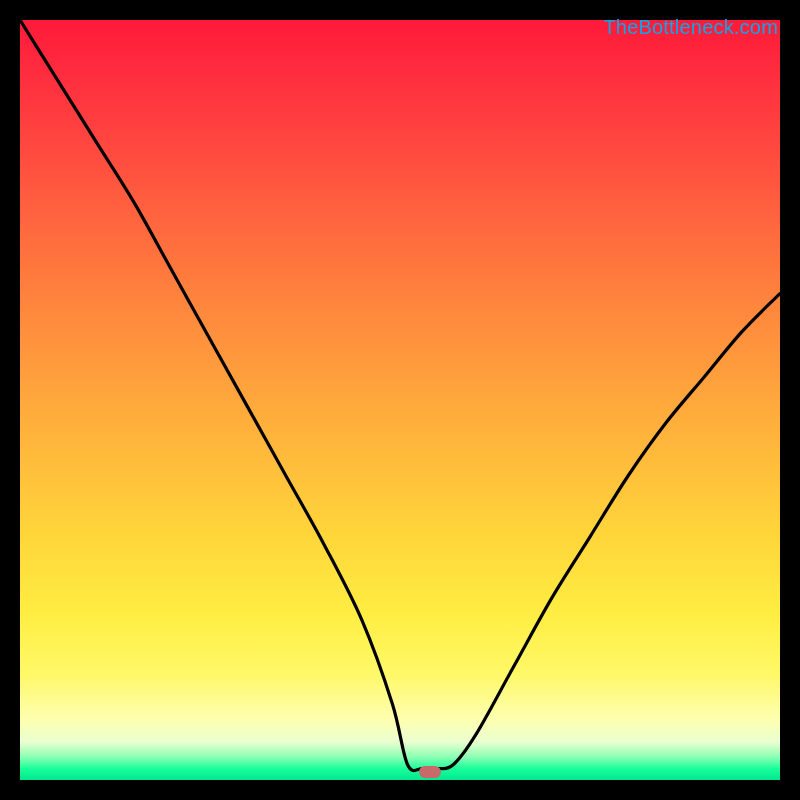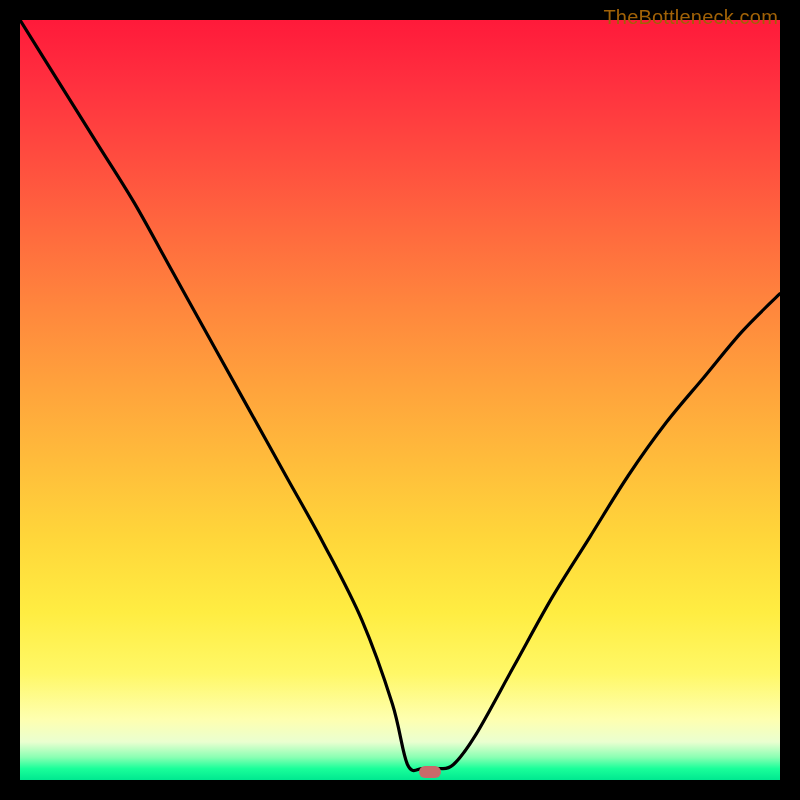--- a/index.html
+++ b/index.html
@@ -57,23 +57,23 @@
     transform: translate(-50%, -50%);
   }
   svg.curve {
     position: absolute;
     inset: 0;
     width: 100%;
     height: 100%;
   }
   .watermark {
     position: absolute;
-    top: 6px;
+    top: 16px;
     right: 22px;
-    color: #a16207;
+    color: #0ea5e9;
     font-size: 20px;
     font-weight: 500;
     letter-spacing: 0.2px;
     font-family: Arial, sans-serif;
   }
 </style>
 </head>
 <body>
 
 <div class="frame">

